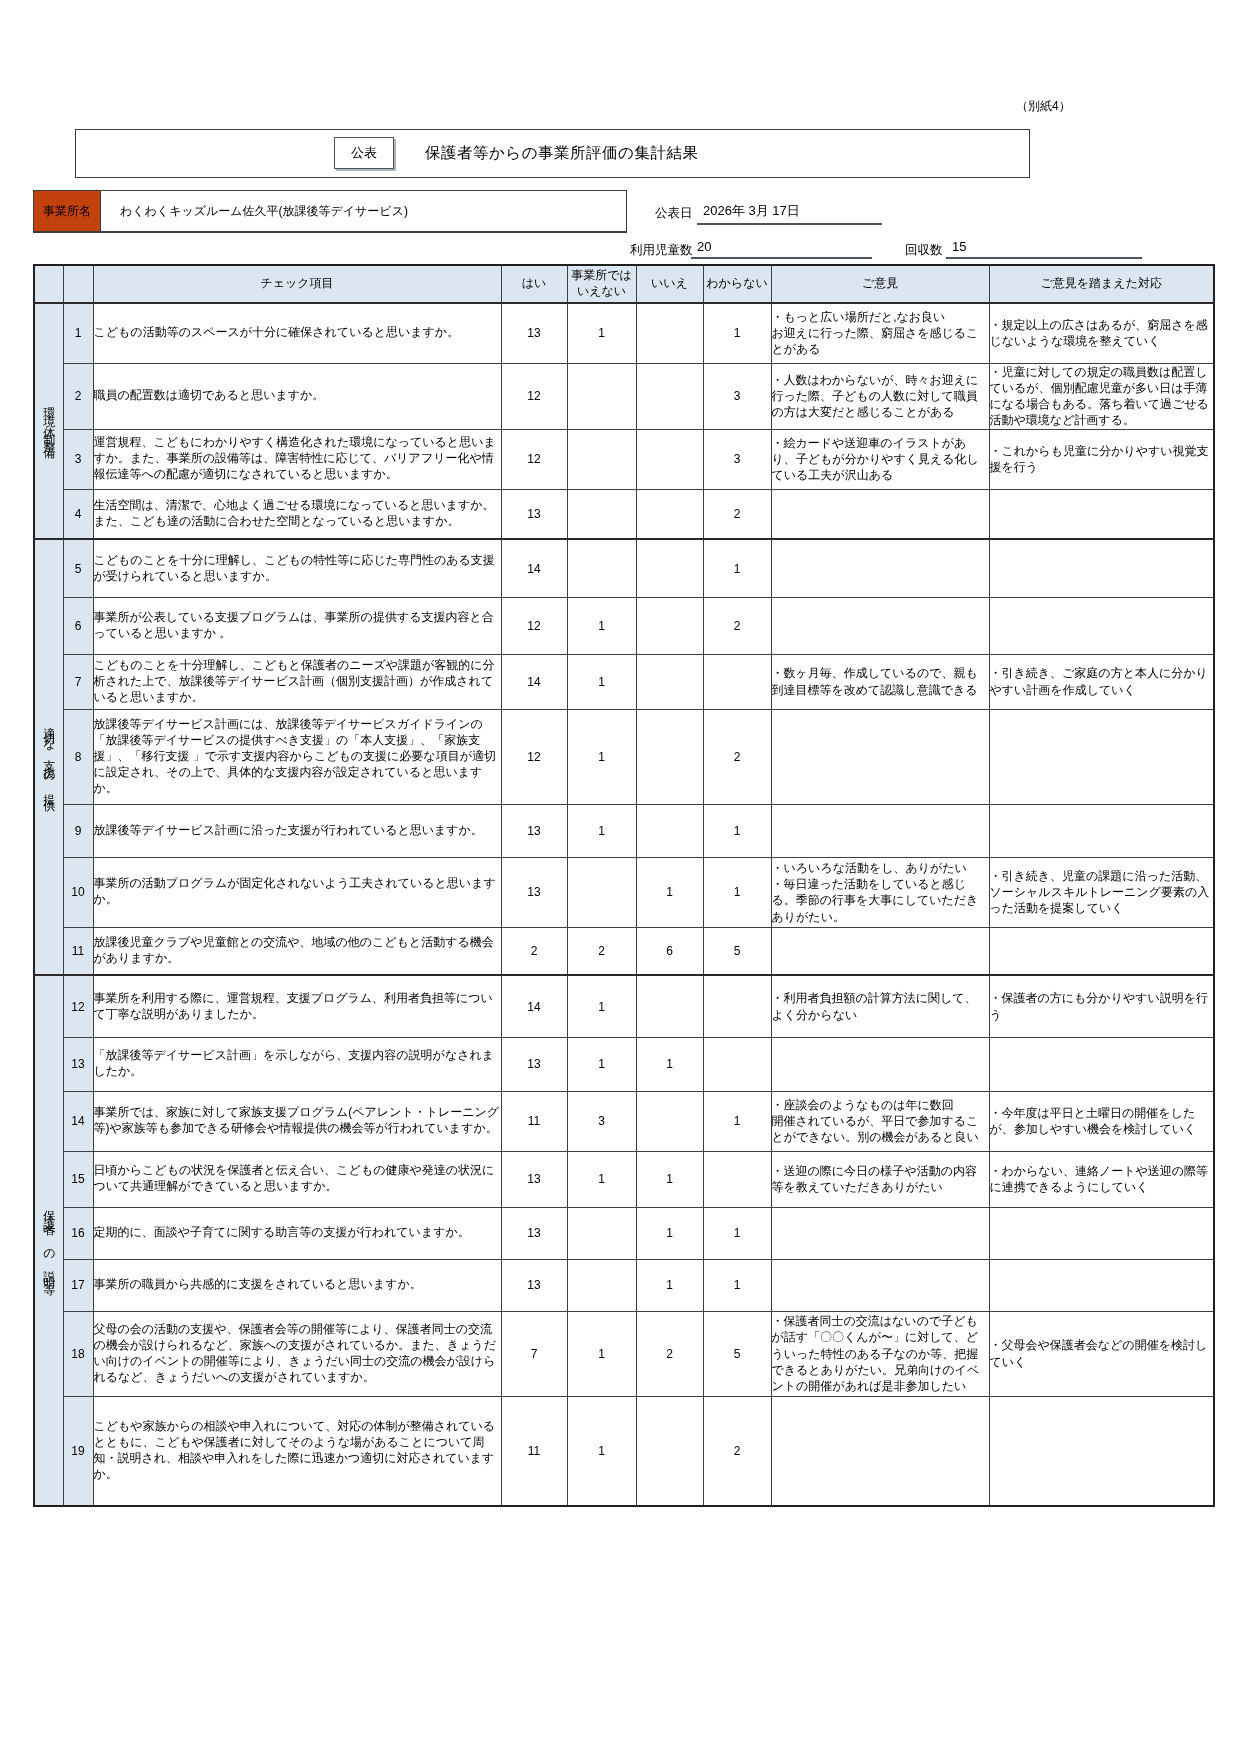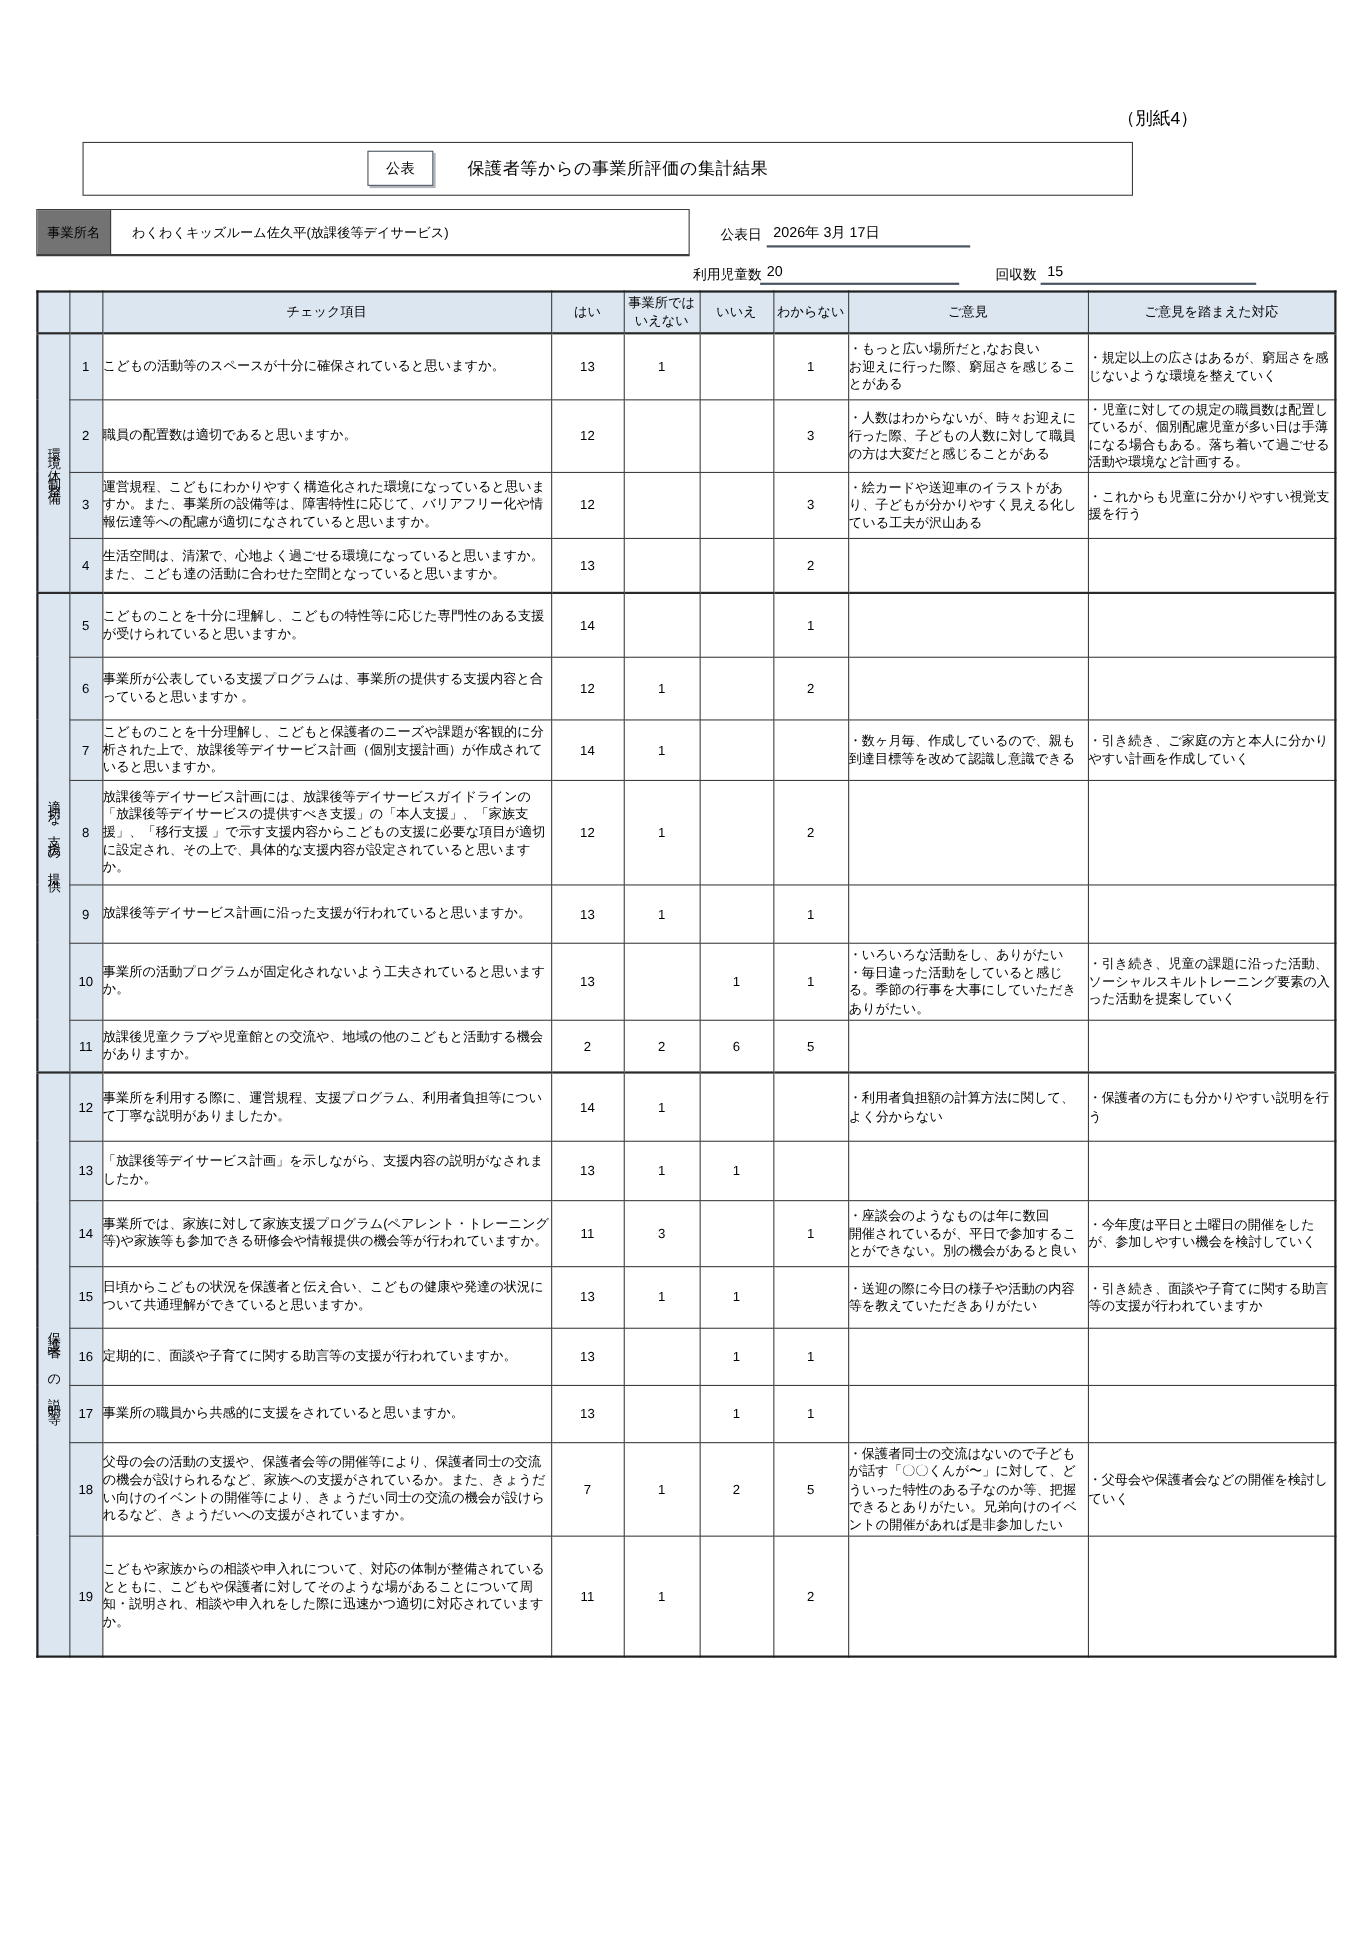--- a/index.html
+++ b/index.html
@@ -3,29 +3,29 @@
 <meta charset="utf-8">
 <style>
   html,body{margin:0;padding:0;background:#ffffff;}
   body{
     width:1246px;height:1762px;position:relative;
     font-family:"Liberation Sans","DejaVu Sans",sans-serif;
     color:#000;
   }
   .abs{position:absolute;}
   
-  .note{left:1016px;top:98px;font-size:16px;}
+  .note{left:1016px;top:98px;font-size:12px;}
   
   .title-box{left:75px;top:129px;width:953px;height:47px;border:1.5px solid #3c3c3c;background:#fff;}
   .stamp{left:334px;top:137px;width:58px;height:30px;border:1px solid #4a5560;background:#fff;
          text-align:center;line-height:30px;font-size:13px;box-shadow:2px 2px 0 rgba(110,120,130,.55);}
   .title-text{left:425px;top:143px;font-size:15.5px;letter-spacing:.5px;}
   
   .office-box{left:33px;top:190px;width:592px;height:40px;border:1.5px solid #3c3c3c;border-bottom:2.5px solid #3c3c3c;display:flex;background:#fff;}
-  .office-label{width:66px;background:#737373;border-right:1px solid #3c3c3c;display:flex;align-items:center;justify-content:center;font-size:12px;}
+  .office-label{width:66px;background:#c2410c;border-right:1px solid #3c3c3c;display:flex;align-items:center;justify-content:center;font-size:12px;}
   .office-value{flex:1;display:flex;align-items:center;padding-left:19px;font-size:12px;}
   
   .fld-label{font-size:12.5px;}
   .fld-value{font-size:13px;border-bottom:2px solid #4a5560;padding:0 0 3px 6px;}
   .publish-label{left:655px;top:205px;}
   .publish-value{left:697px;top:202px;width:179px;}
   .users-label{left:630px;top:242px;}
   .users-value{left:691px;top:239px;width:175px;}
   .resp-label{left:905px;top:242px;}
   .resp-value{left:946px;top:239px;width:190px;}
@@ -249,21 +249,21 @@
     <td class="rsp">・今年度は平日と土曜日の開催をしたが、参加しやすい機会を検討していく</td>
   </tr>
   <tr style="height:56px">
     <td class="num">15</td>
     <td class="item">日頃からこどもの状況を保護者と伝え合い、こどもの健康や発達の状況について共通理解ができていると思いますか。</td>
     <td class="cnt">13</td>
     <td class="cnt">1</td>
     <td class="cnt">1</td>
     <td class="cnt"></td>
     <td class="opn">・送迎の際に今日の様子や活動の内容等を教えていただきありがたい</td>
-    <td class="rsp">・引き続き、面談や子育てに関する助言等の支援が行われていますか</td>
+    <td class="rsp">・わからない、連絡ノートや送迎の際等に連携できるようにしていく</td>
   </tr>
   <tr style="height:52px">
     <td class="num">16</td>
     <td class="item">定期的に、面談や子育てに関する助言等の支援が行われていますか。</td>
     <td class="cnt">13</td>
     <td class="cnt"></td>
     <td class="cnt">1</td>
     <td class="cnt">1</td>
     <td class="opn"></td>
     <td class="rsp"></td>

